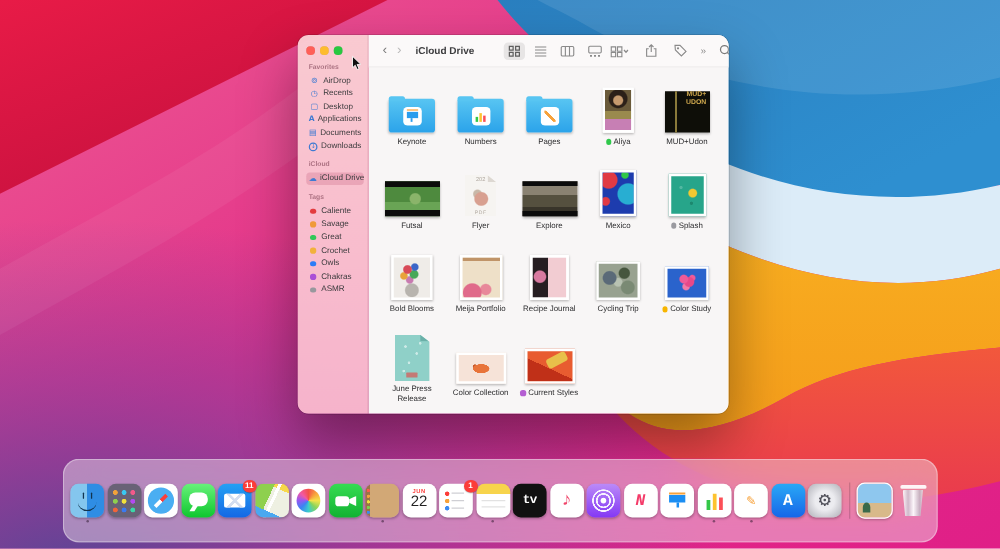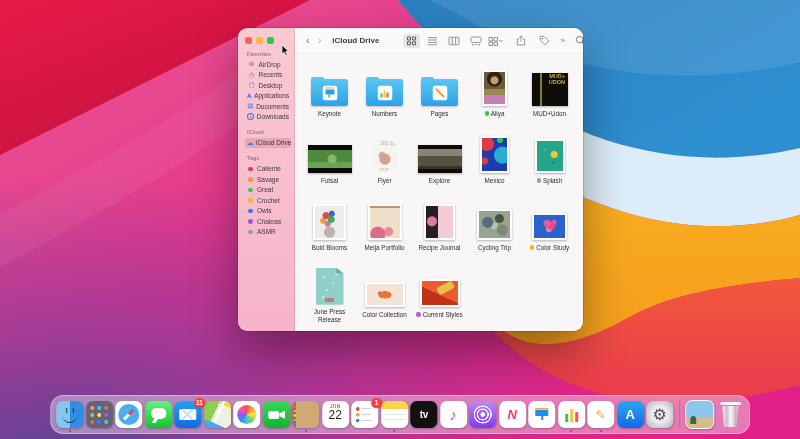--- a/index.html
+++ b/index.html
@@ -142,28 +142,28 @@
     background:#cc6a66;opacity:.85;border-radius:.5px;}
   [data-art="photo-colorcollection"]{width:40px;height:25px;background:
     radial-gradient(ellipse 9px 5px at 50% 52%,#e8743a 0 70%,transparent 75%),
     radial-gradient(circle at 36% 44%,#c85a2a 0 1.5px,transparent 2px),#f6e3d8;}
   [data-art="photo-currentstyles"]{width:40px;height:28px;background:
     linear-gradient(205deg,transparent 0 55%,#c03018 55%),#e85c30;}
   [data-art="photo-currentstyles"]::after{content:"";position:absolute;left:15px;top:3px;width:17px;height:8px;
     background:#e8c04a;border-radius:2.5px;transform:rotate(-28deg);}
   
   .dock{position:absolute;left:50%;bottom:5px;transform:translateX(-50%);display:flex;align-items:center;
-    gap:2.5px;padding:4px 5px;border-radius:13px;background:rgba(240,229,238,.45);
+    gap:2.5px;padding:18px 5px;border-radius:13px;background:rgba(240,229,238,.45);
     border:.5px solid rgba(255,255,255,.35);backdrop-filter:blur(16px);z-index:40;}
   .dwrap{position:relative;flex:0 0 auto;}
   .dapp{width:27px;height:27px;border-radius:6.5px;position:relative;box-shadow:0 1px 2px rgba(0,0,0,.25);}
   .rundot{position:absolute;left:50%;bottom:-4px;transform:translateX(-50%);width:2.2px;height:2.2px;
     border-radius:50%;background:rgba(40,20,40,.5);}
   .dtext{position:absolute;inset:0;display:flex;align-items:center;justify-content:center;
-    font-family:Liberation Sans, sans-serif;line-height:1;}
+    font-family:Liberation Mono, monospace;line-height:1;}
   .badge{position:absolute;top:-3.5px;right:-3.5px;min-width:7px;height:10px;border-radius:5px;
     background:#fc3d39;color:#fff;font-size:6.5px;line-height:10px;text-align:center;padding:0 1.8px;
     font-weight:600;box-shadow:0 .5px 1px rgba(0,0,0,.3);z-index:2;}
   .dock-sep{width:1px;height:29px;background:rgba(60,30,50,.22);margin:0 3px;flex:0 0 auto;}
   [data-art="finder"]{background:linear-gradient(90deg,#84c6ee 0 50%,#2f8de4 50%);}
   [data-art="finder"]::before{content:"";position:absolute;left:9.5px;top:7px;width:1.6px;height:4.5px;
     background:#12344f;box-shadow:6.5px 0 0 #12344f;border-radius:1px;}
   [data-art="finder"]::after{content:"";position:absolute;left:6px;right:6px;bottom:5.5px;height:7px;
     border-bottom:1.6px solid #12344f;border-radius:0 0 9px 9px;}
   [data-art="launchpad"]{background:rgba(92,92,106,.85);}

